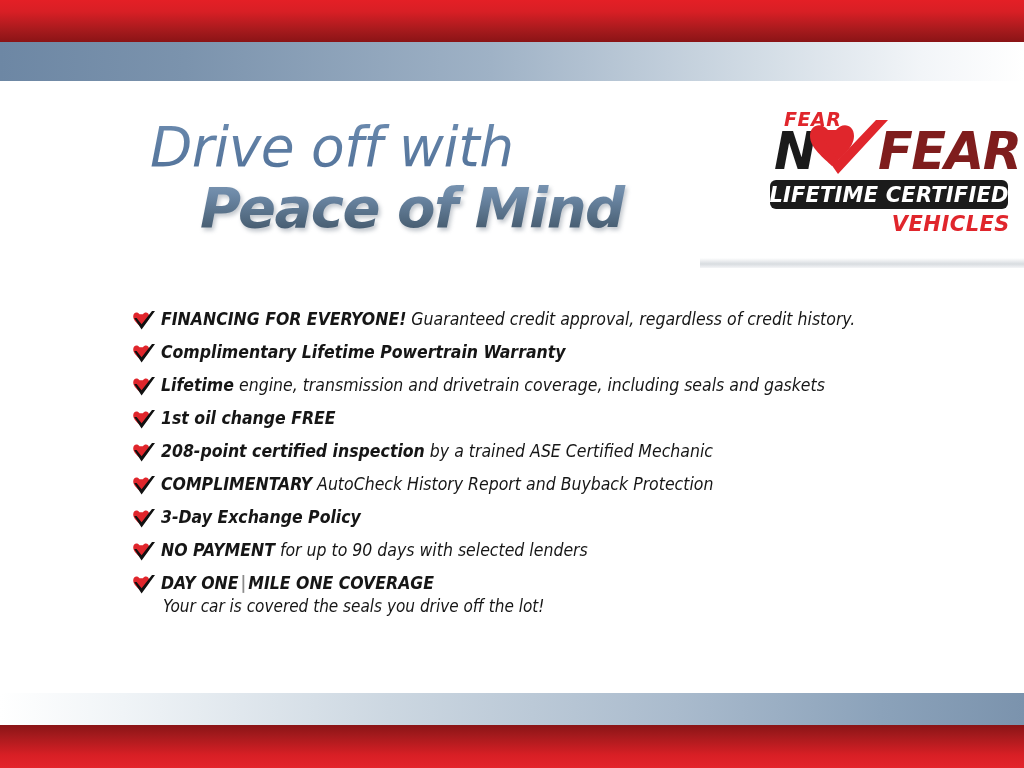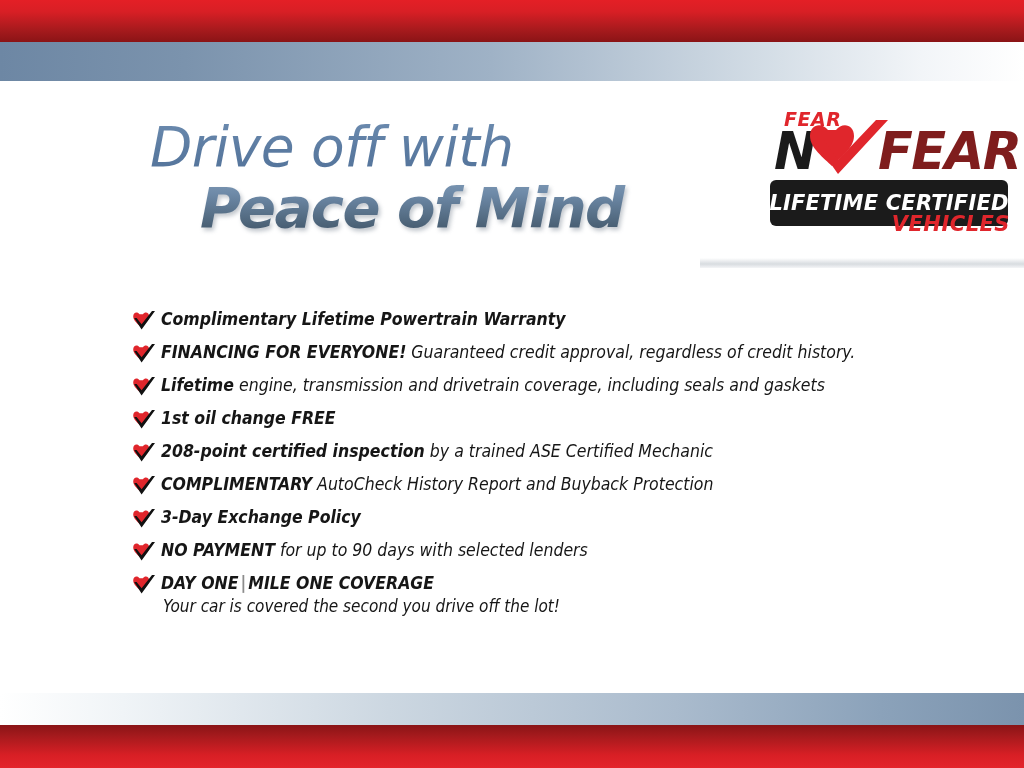--- a/index.html
+++ b/index.html
@@ -134,21 +134,21 @@
     color: #7f1d1d;
   }
   .logo-check {
     position: absolute;
     left: 34px; top: -6px;
     width: 86px; height: 62px;
   }
   .logo-bar {
     position: absolute;
     left: 0px; top: 72px;
-    width: 238px; height: 46px;
+    width: 238px; height: 29px;
     background: #1b1b1b;
     border-radius: 6px;
     display: flex;
     align-items: center;
     justify-content: center;
   }
   .logo-bar-text {
     font-family: "DejaVu Sans", sans-serif;
     font-style: italic;
     font-weight: 700;
@@ -255,44 +255,44 @@
 <div class="bullets">
 
   <div class="bullet-row">
     <span class="bullet-icon">
       <svg viewBox="0 0 24 22" width="24" height="22" aria-hidden="true">
         <path d="M7.5 4.2 C5.6 1.2, 1.2 2.0, 1.2 6.4 C1.2 10.6, 6.2 14.2, 9.2 17.2 C12.2 14.2, 17.2 10.6, 17.2 6.4 C17.2 2.0, 12.8 1.2, 10.9 4.2 Z" fill="#e0262c"></path>
         <path d="M2.2 8.0 L9.6 19.6 L23.0 1.0 L20.0 1.0 L9.6 14.3 L4.6 8.0 Z" fill="#111111"></path>
       </svg>
     </span>
     <span class="bullet-body">
+      <span class="bullet-text"><span class="bullet-strong">FINANCING FOR EVERYONE!</span><span class="bullet-rest"> Guaranteed credit approval, regardless of credit history.</span></span>
+    </span>
+  </div>
+
+  <div class="bullet-row">
+    <span class="bullet-icon">
+      <svg viewBox="0 0 24 22" width="24" height="22" aria-hidden="true">
+        <path d="M7.5 4.2 C5.6 1.2, 1.2 2.0, 1.2 6.4 C1.2 10.6, 6.2 14.2, 9.2 17.2 C12.2 14.2, 17.2 10.6, 17.2 6.4 C17.2 2.0, 12.8 1.2, 10.9 4.2 Z" fill="#e0262c"></path>
+        <path d="M2.2 8.0 L9.6 19.6 L23.0 1.0 L20.0 1.0 L9.6 14.3 L4.6 8.0 Z" fill="#111111"></path>
+      </svg>
+    </span>
+    <span class="bullet-body">
       <span class="bullet-text"><span class="bullet-strong">Complimentary Lifetime Powertrain Warranty</span><span class="bullet-rest"></span></span>
     </span>
   </div>
 
   <div class="bullet-row">
     <span class="bullet-icon">
       <svg viewBox="0 0 24 22" width="24" height="22" aria-hidden="true">
         <path d="M7.5 4.2 C5.6 1.2, 1.2 2.0, 1.2 6.4 C1.2 10.6, 6.2 14.2, 9.2 17.2 C12.2 14.2, 17.2 10.6, 17.2 6.4 C17.2 2.0, 12.8 1.2, 10.9 4.2 Z" fill="#e0262c"></path>
         <path d="M2.2 8.0 L9.6 19.6 L23.0 1.0 L20.0 1.0 L9.6 14.3 L4.6 8.0 Z" fill="#111111"></path>
       </svg>
     </span>
     <span class="bullet-body">
-      <span class="bullet-text"><span class="bullet-strong">FINANCING FOR EVERYONE!</span><span class="bullet-rest"> Guaranteed credit approval, regardless of credit history.</span></span>
-    </span>
-  </div>
-
-  <div class="bullet-row">
-    <span class="bullet-icon">
-      <svg viewBox="0 0 24 22" width="24" height="22" aria-hidden="true">
-        <path d="M7.5 4.2 C5.6 1.2, 1.2 2.0, 1.2 6.4 C1.2 10.6, 6.2 14.2, 9.2 17.2 C12.2 14.2, 17.2 10.6, 17.2 6.4 C17.2 2.0, 12.8 1.2, 10.9 4.2 Z" fill="#e0262c"></path>
-        <path d="M2.2 8.0 L9.6 19.6 L23.0 1.0 L20.0 1.0 L9.6 14.3 L4.6 8.0 Z" fill="#111111"></path>
-      </svg>
-    </span>
-    <span class="bullet-body">
       <span class="bullet-text"><span class="bullet-strong">Lifetime</span><span class="bullet-rest"> engine, transmission and drivetrain coverage, including seals and gaskets</span></span>
     </span>
   </div>
 
   <div class="bullet-row">
     <span class="bullet-icon">
       <svg viewBox="0 0 24 22" width="24" height="22" aria-hidden="true">
         <path d="M7.5 4.2 C5.6 1.2, 1.2 2.0, 1.2 6.4 C1.2 10.6, 6.2 14.2, 9.2 17.2 C12.2 14.2, 17.2 10.6, 17.2 6.4 C17.2 2.0, 12.8 1.2, 10.9 4.2 Z" fill="#e0262c"></path>
         <path d="M2.2 8.0 L9.6 19.6 L23.0 1.0 L20.0 1.0 L9.6 14.3 L4.6 8.0 Z" fill="#111111"></path>
       </svg>
@@ -352,17 +352,17 @@
 
   <div class="bullet-row">
     <span class="bullet-icon">
       <svg viewBox="0 0 24 22" width="24" height="22" aria-hidden="true">
         <path d="M7.5 4.2 C5.6 1.2, 1.2 2.0, 1.2 6.4 C1.2 10.6, 6.2 14.2, 9.2 17.2 C12.2 14.2, 17.2 10.6, 17.2 6.4 C17.2 2.0, 12.8 1.2, 10.9 4.2 Z" fill="#e0262c"></path>
         <path d="M2.2 8.0 L9.6 19.6 L23.0 1.0 L20.0 1.0 L9.6 14.3 L4.6 8.0 Z" fill="#111111"></path>
       </svg>
     </span>
     <span class="bullet-body">
       <span class="bullet-text"><span class="bullet-strong">DAY ONE</span><span class="bullet-sep">|</span><span class="bullet-strong">MILE ONE COVERAGE</span></span>
-      <div class="bullet-sub">Your car is covered the second you drive off the lot!</div>
+      <div class="bullet-sub">Your car is covered the seals you drive off the lot!</div>
     </span>
   </div>
 
 </div>
 
 </body></html>

